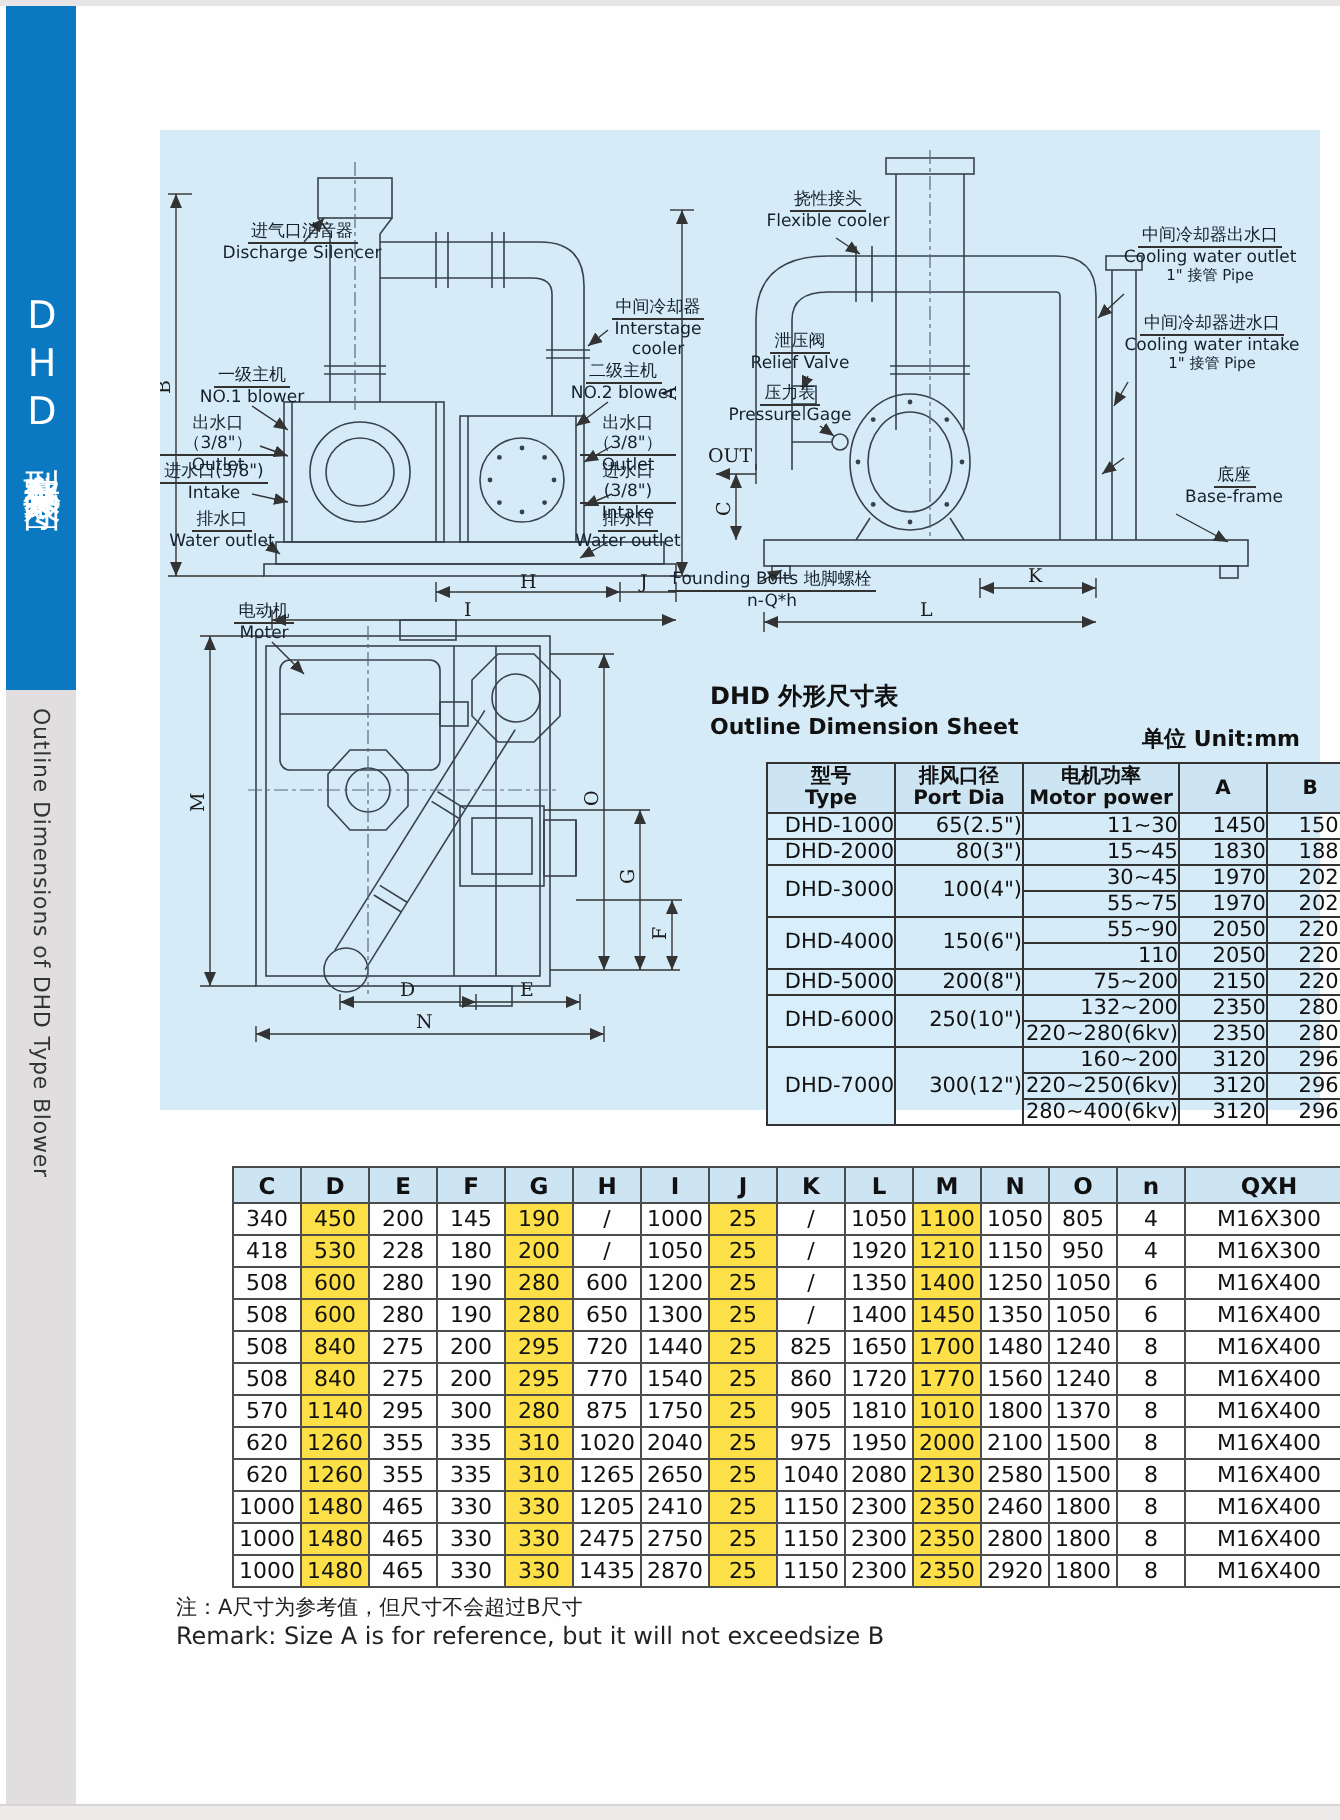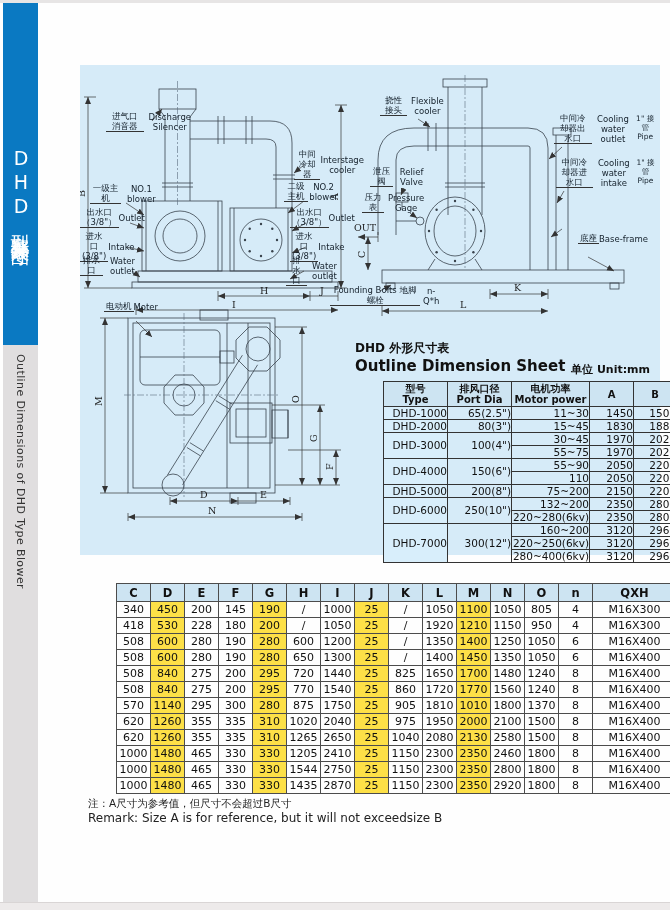--- a/index.html
+++ b/index.html
@@ -12,28 +12,28 @@
   .sidebar-gray{position:absolute;left:3px;top:345px;width:35px;height:557px;background:#e0dedf;display:flex;justify-content:center;}
   .sb-en{writing-mode:vertical-rl;font-size:11px;color:#333;margin-top:9px;letter-spacing:.4px;}
   .panel{position:absolute;left:80px;top:65px;width:580px;height:490px;background:#d6ebf8;}
   .panel svg{position:absolute;left:0;top:0;}
   .draw *{stroke:#39424c;stroke-width:.8;fill:none;}
   .dot{fill:#39424c !important;stroke:none !important;}
   .cl{stroke:#5a6b7d;stroke-width:.6;stroke-dasharray:7 2 2 2;fill:none;}
   .dim{stroke:#333;stroke-width:.7;fill:none;}
   .leader{stroke:#333;stroke-width:.7;fill:none;}
   .dimtext{font-family:"DejaVu Serif",serif;font-size:9.5px;fill:#1c1c1c;stroke:none;}
-  .lbl{position:absolute;text-align:center;display:flex;flex-direction:row;align-items:center;line-height:1.18;color:#14202b;z-index:3;}
+  .lbl{position:absolute;text-align:center;display:flex;flex-direction:column;align-items:center;line-height:1.18;color:#14202b;z-index:3;}
   .lbl .zh{font-size:8.5px;}
   .lbl .en{font-size:8.5px;}
   .lbl .pipe{font-size:7.5px;}
   .lbl .u{border-bottom:.5px solid #333;padding:0 2px;}
   .ds-title{position:absolute;left:275px;top:275px;width:300px;color:#111;}
   .ds-title .t1{font-size:12px;font-weight:600;}
-  .ds-title .t2{font-size:15px;font-weight:700;}
+  .ds-title .t2{font-size:11px;font-weight:700;}
   .unit{position:absolute;left:460px;top:297px;width:110px;text-align:right;font-size:11px;font-weight:600;color:#111;}
   table{border-collapse:collapse;margin-left:26px;}
   .ds{position:absolute;left:277px;top:316px;width:293px;table-layout:fixed;}
   .ds th,.ds td{border:1px solid #333;text-align:center;padding:0;color:#111;overflow:hidden;white-space:nowrap;}
   .ds th{background:#cde4f2;font-size:10px;line-height:1.1;font-weight:600;height:24px;}
   .ds td{font-size:10.5px;height:12px;line-height:1;text-align:right;}
   .ds .typecell{background:#d8eefb;}
   .dtable-wrap{position:absolute;left:90px;top:583px;}
   .dt{width:560px;table-layout:fixed;}
   .dt th,.dt td{border:1px solid #4c4c4c;text-align:center;padding:0;color:#111;white-space:nowrap;overflow:hidden;}
@@ -665,21 +665,21 @@
             <td>1800</td>
             <td>8</td>
             <td>M16X400</td>
           </tr>
           <tr>
             <td>1000</td>
             <td class="shade">1480</td>
             <td>465</td>
             <td>330</td>
             <td class="shade">330</td>
-            <td>1544</td>
+            <td>2475</td>
             <td>2750</td>
             <td class="shade">25</td>
             <td>1150</td>
             <td>2300</td>
             <td class="shade">2350</td>
             <td>2800</td>
             <td>1800</td>
             <td>8</td>
             <td>M16X400</td>
           </tr>

